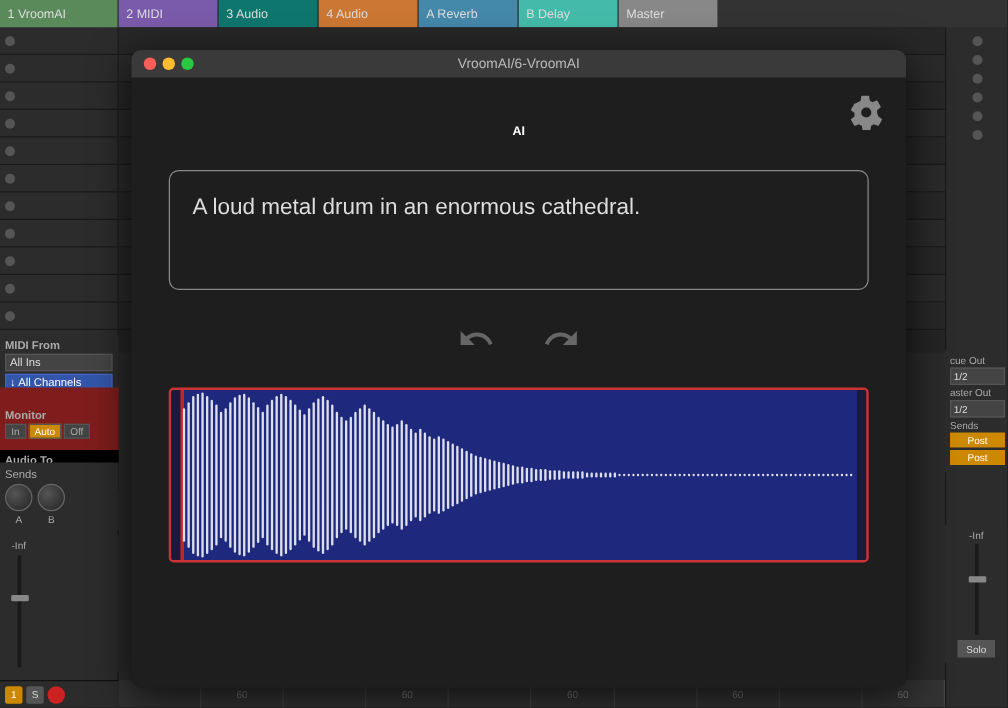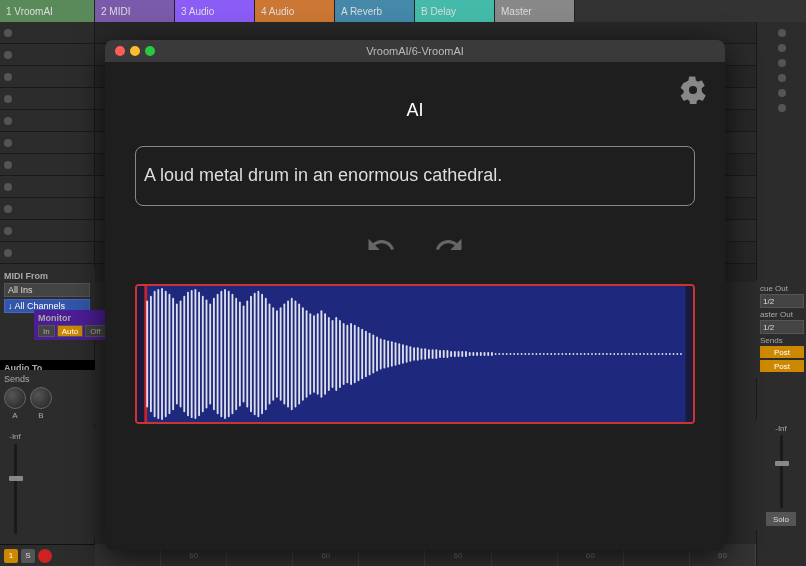--- a/index.html
+++ b/index.html
@@ -35,21 +35,21 @@
       display: flex;
       align-items: center;
       padding: 0 6px;
       font-size: 10px;
       color: #ddd;
       border-right: 1px solid #222;
       min-width: 90px;
     }
     .track-header.t1 { background: #5a8a5a; min-width: 95px; }
     .track-header.t2 { background: #7a5aaa; min-width: 80px; }
-    .track-header.t3 { background: #8b5cf6; min-width: 80px; }
+    .track-header.t3 { background: #0f766e; min-width: 80px; }
     .track-header.t4 { background: #cc7733; min-width: 80px; }
     .track-header.ta { background: #4488aa; min-width: 80px; }
     .track-header.tb { background: #44bbaa; min-width: 80px; }
     .track-header.tm { background: #888; min-width: 80px; }
 
     
     .left-sidebar {
       position: absolute;
       top: 22px;
       left: 0;
@@ -111,23 +111,22 @@
       display: flex;
       align-items: center;
       padding: 0 3px;
     }
 
     .monitor-section {
       position: absolute;
       top: 310px;
       left: 0;
       width: 95px;
-      background: #4c1d95;
-      padding: 3px 4px;
-      margin-left: 34px;
+      background: #7f1d1d;
+      padding: 17px 4px;
     }
     .monitor-label {
       font-size: 9px;
       color: #aaa;
       font-weight: bold;
       margin-bottom: 2px;
     }
     .monitor-btns {
       display: flex;
       gap: 2px;
@@ -386,37 +385,37 @@
     }
     .vroom-text {
       font-size: 52px;
       font-weight: 900;
       color: #ffffff;
       font-style: italic;
       letter-spacing: -1px;
       line-height: 1;
     }
     .ai-badge {
-      font-size: 18px;
-      font-weight: 400;
+      font-size: 10px;
+      font-weight: 700;
       color: #ffffff;
       margin-top: 8px;
     }
 
     
     .prompt-box {
       width: 100%;
       background: transparent;
       border: 1.5px solid #888;
       border-radius: 8px;
-      padding: 16px 8px;
+      padding: 16px 18px;
       font-size: 18px;
       color: #ddd;
       resize: none;
-      height: 60px;
+      height: 96px;
       outline: none;
       font-family: inherit;
       line-height: 1.4;
       margin-bottom: 20px;
     }
 
     
     .controls-row {
       display: flex;
       align-items: center;

